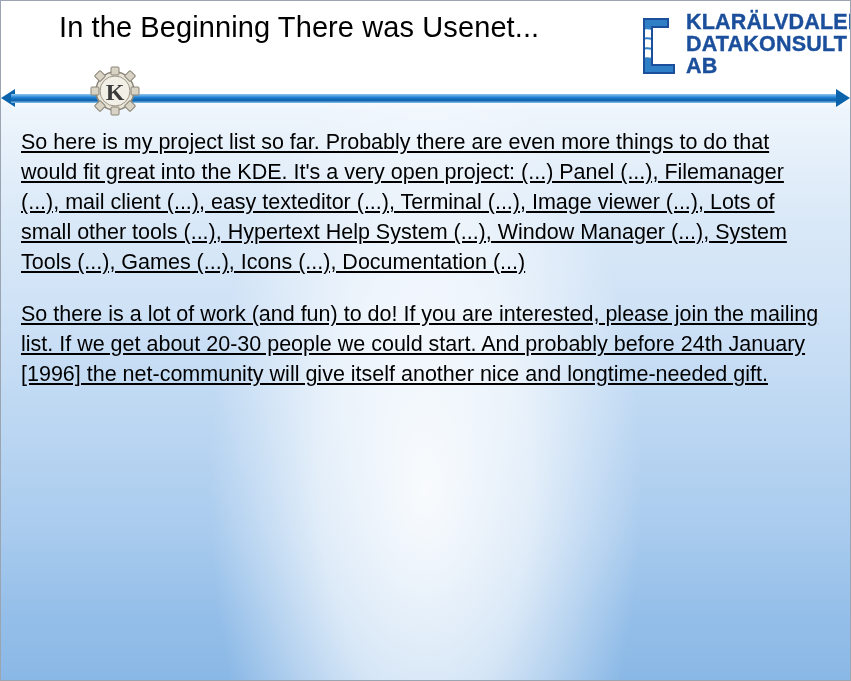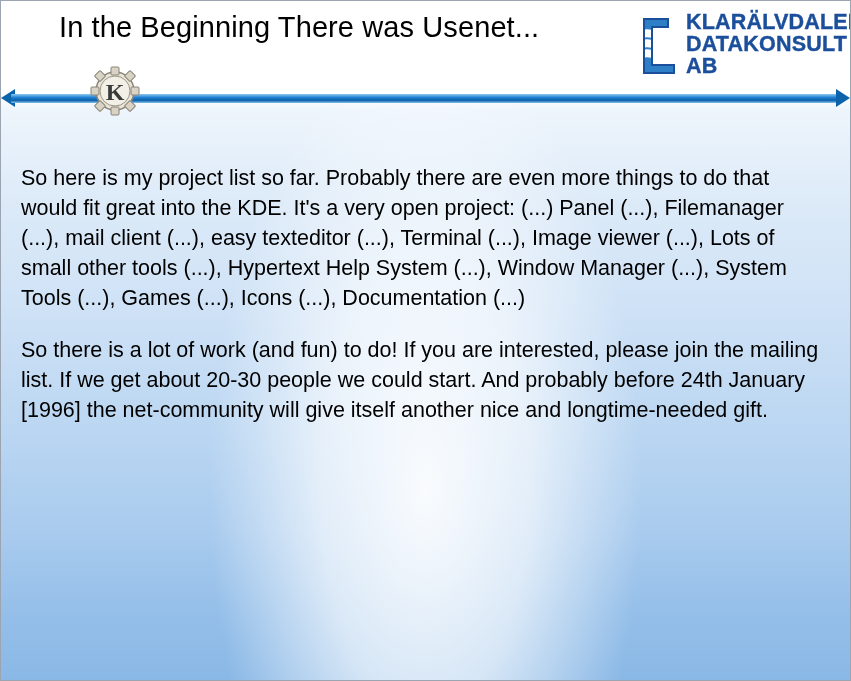--- a/index.html
+++ b/index.html
@@ -30,21 +30,21 @@
         #8ab8e6 100%);
   }
   
   .slide::after {
     content: "";
     position: absolute;
     left: 0; top: 0; right: 0; bottom: 0;
     background: radial-gradient(ellipse 300px 620px at 50% 72%, rgba(255,255,255,0.92) 0%, rgba(255,255,255,0.65) 35%, rgba(255,255,255,0.0) 72%);
     pointer-events: none;
   }
-  .slide > * { position: relative; z-index: 2; }
+  .slide > * { position: relative; z-index: 2; text-decoration: underline; }
 
   
   .header {
     height: 86px;
     position: relative;
   }
   .slide-title {
     position: absolute;
     left: 58px;
     top: 10px;
@@ -119,21 +119,20 @@
     width: 52px;
     height: 52px;
   }
 
   
   .content {
     position: absolute;
     left: 20px;
     top: 126px;
     right: 24px;
-    margin-top: 36px;
   }
   .para {
     font-size: 21.5px;
     line-height: 30px;
     color: #000000;
     margin: 0 0 22px 0;
     max-width: 815px;
   }
 </style>
 </head>

